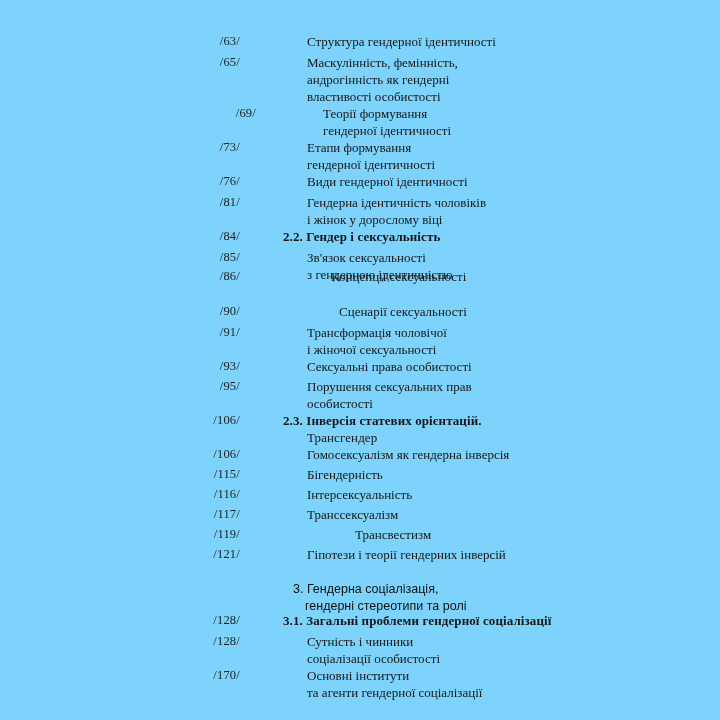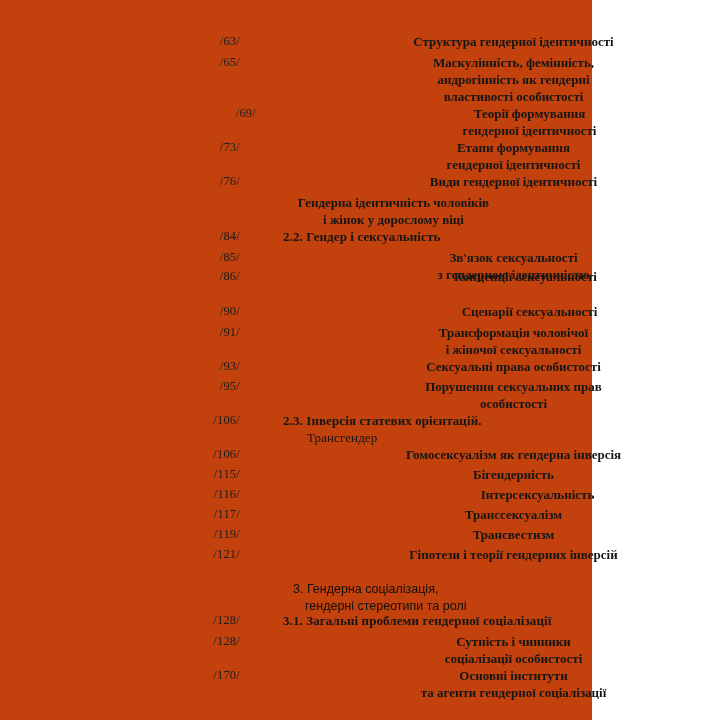--- a/index.html
+++ b/index.html
@@ -14,23 +14,23 @@
     overflow: hidden;
     font-family: "Liberation Serif", "DejaVu Serif", serif;
     color: #1a1a1a;
     position: relative;
   }
 
   #toc-page {
     position: absolute;
     left: 0;
     top: 0;
-    width: 592px;
+    width: 720px;
     height: 720px;
-    background: #c2410c;
+    background: #7dd3fc;
   }
 
   
   .toc-row {
     position: absolute;
     left: 0;
     width: 720px;
     display: flex;
     align-items: flex-start;
   }
@@ -59,22 +59,21 @@
   
   .lvl-section .entry-title {
     padding-left: 43px;
     font-weight: 600;
     letter-spacing: 0.1px;
   }
 
   
   .lvl-topic .entry-title {
     padding-left: 67px;
-    font-weight: 700;
-    text-align: center;
+    font-weight: 400;
   }
 
   
   .lvl-section .cont-line {
     display: block;
     padding-left: 24px;
   }
 
   
   .part-heading {
@@ -118,20 +117,21 @@
     <div class="toc-row lvl-topic" style="top: 139px;">
       <div class="page-num">/73/</div>
       <div class="entry-title">Етапи формування
 гендерної ідентичності</div>
     </div>
     <div class="toc-row lvl-topic" style="top: 173px;">
       <div class="page-num">/76/</div>
       <div class="entry-title">Види гендерної ідентичності</div>
     </div>
     <div class="toc-row lvl-topic" style="top: 194px;">
+      <div class="page-num">/81/</div>
       <div class="entry-title">Гендерна ідентичність чоловіків
 і жінок у дорослому віці</div>
     </div>
     <div class="toc-row lvl-section" style="top: 228px;">
       <div class="page-num">/84/</div>
       <div class="entry-title">2.2. Гендер і сексуальність</div>
     </div>
     <div class="toc-row lvl-topic" style="top: 249px;">
       <div class="page-num">/85/</div>
       <div class="entry-title">Зв'язок сексуальності
@@ -168,29 +168,29 @@
       <div class="entry-title" style="font-weight: 400;"><span class="cont-line">Трансгендер</span></div>
     </div>
     <div class="toc-row lvl-topic" style="top: 446px;">
       <div class="page-num">/106/</div>
       <div class="entry-title">Гомосексуалізм як гендерна інверсія</div>
     </div>
     <div class="toc-row lvl-topic" style="top: 466px;">
       <div class="page-num">/115/</div>
       <div class="entry-title">Бігендерність</div>
     </div>
-    <div class="toc-row lvl-topic" style="top: 486px; gap: 48px;">
+    <div class="toc-row lvl-topic" style="top: 486px;">
       <div class="page-num">/116/</div>
       <div class="entry-title">Інтерсексуальність</div>
     </div>
     <div class="toc-row lvl-topic" style="top: 506px;">
       <div class="page-num">/117/</div>
       <div class="entry-title">Транссексуалізм</div>
     </div>
-    <div class="toc-row lvl-topic" style="top: 526px;">
+    <div class="toc-row lvl-topic" style="top: 526px; gap: 48px;">
       <div class="page-num">/119/</div>
       <div class="entry-title">Трансвестизм</div>
     </div>
     <div class="toc-row lvl-topic" style="top: 546px;">
       <div class="page-num">/121/</div>
       <div class="entry-title">Гіпотези і теорії гендерних інверсій</div>
     </div>
     <div class="toc-row lvl-section" style="top: 612px;">
       <div class="page-num">/128/</div>
       <div class="entry-title">3.1. Загальні проблеми гендерної соціалізації</div>

